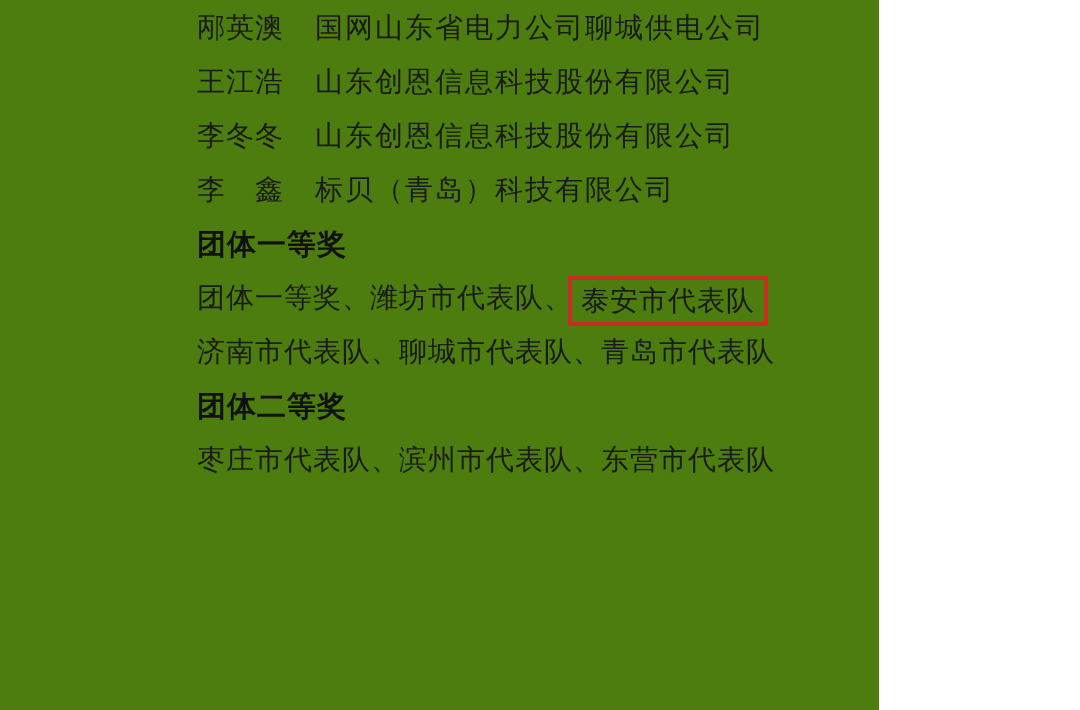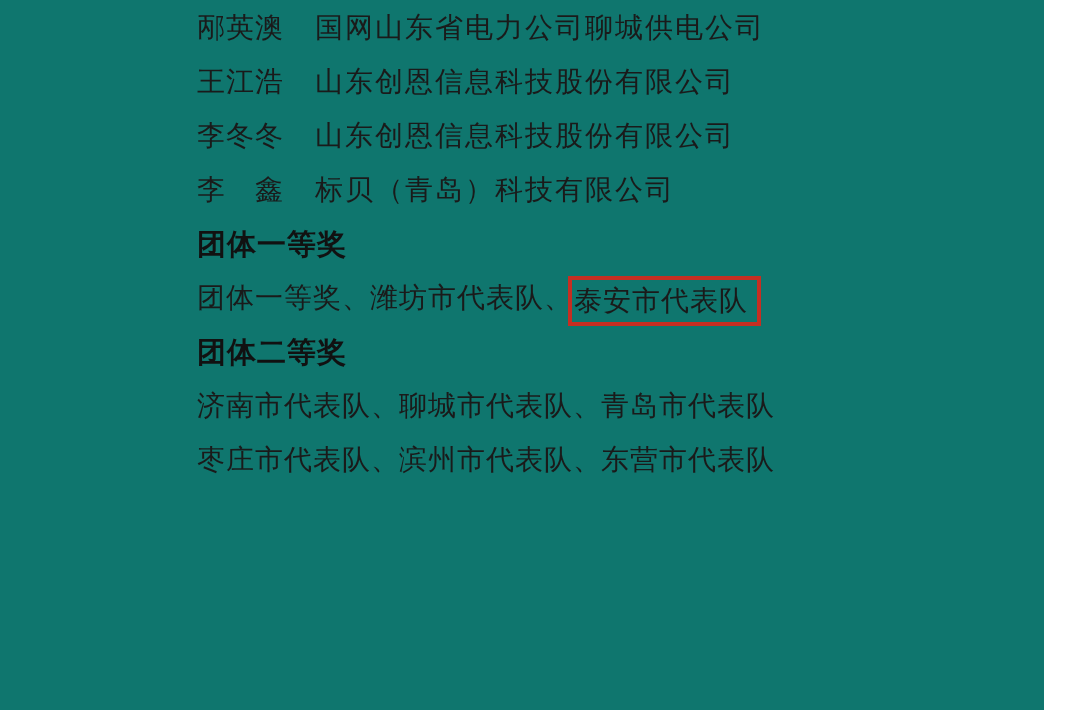--- a/index.html
+++ b/index.html
@@ -1,20 +1,20 @@
 <!DOCTYPE html>
 <html><head>
 <meta charset="utf-8">
 <style>
   html, body { margin: 0; padding: 0; }
   .page {
     position: relative;
-    width: 1044px;
+    width: 879px;
     height: 710px;
-    background: #0f766e;
+    background: #4d7c0f;
     overflow: hidden;
     font-family: "Liberation Serif", serif;
     color: #1a1a1a;
   }
   .doc {
     position: absolute;
     left: 197px;
     top: 1px;
   }
   .row {
@@ -39,21 +39,21 @@
     letter-spacing: 1px;
     color: #111111;
   }
   .teams {
     letter-spacing: 1px;
   }
   .teams .sep { letter-spacing: 0; }
   .redbox {
     display: inline-block;
     line-height: 28px;
-    padding: 7px 9px 7px 2px;
+    padding: 7px 9px 7px 9px;
     border: 4px solid #c62e22;
     vertical-align: middle;
     margin-left: -4px;
   }
 </style>
 </head>
 <body>
 
 <div class="page">
   <div class="doc">
@@ -75,25 +75,25 @@
       <span class="name">李　鑫</span><span class="company">标贝（青岛）科技有限公司</span>
     </div>
 
 
     <div class="row heading">团体一等奖</div>
 
     <div class="row teams">
       <span>团体一等奖</span><span class="sep">、</span><span>潍坊市代表队</span><span class="sep">、</span><span class="redbox" style="border-color: rgb(198, 46, 34);"><span>泰安市代表队</span></span>
     </div>
 
-    <div class="row heading">团体二等奖</div>
-
     <div class="row teams">
       <span>济南市代表队</span><span class="sep">、</span><span>聊城市代表队</span><span class="sep">、</span><span>青岛市代表队</span>
     </div>
+
+    <div class="row heading">团体二等奖</div>
 
 
     <div class="row teams">
       <span>枣庄市代表队</span><span class="sep">、</span><span>滨州市代表队</span><span class="sep">、</span><span>东营市代表队</span>
     </div>
 
   </div>
 </div>
 
 </body></html>

